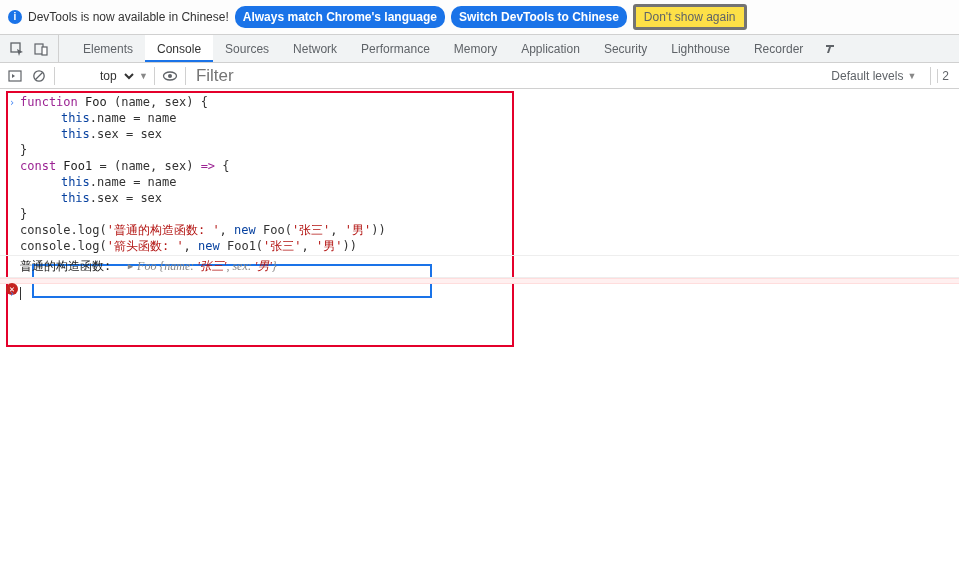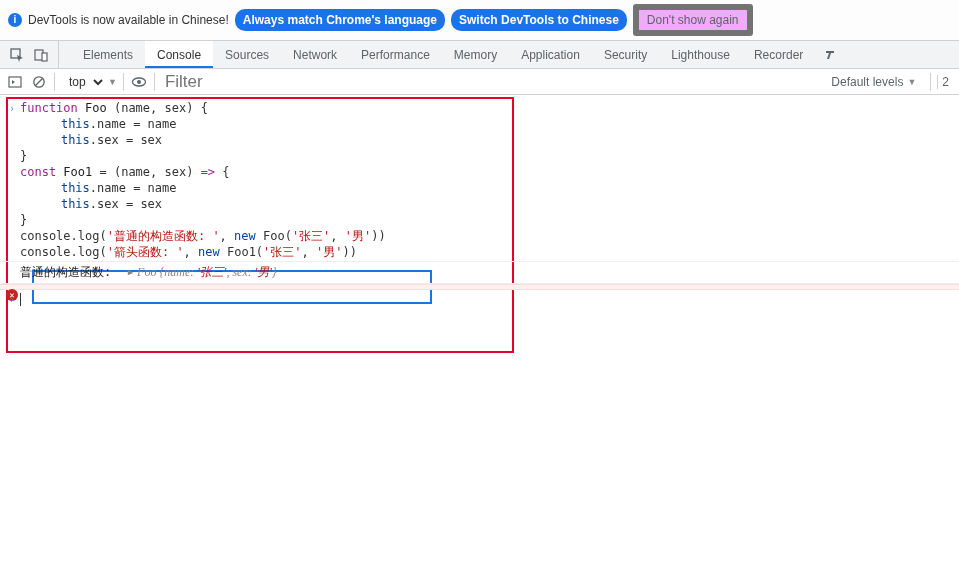--- a/index.html
+++ b/index.html
@@ -37,23 +37,23 @@
     background: #1a73e8;
     color: #fff;
     border: none;
     border-radius: 10px;
     padding: 4px 8px;
     font-size: 12px;
     cursor: pointer;
     font-weight: bold;
   }
   .btn-outline {
-    background: #f0abfc;
-    color: #5f6368;
-    border: 6px solid #737373;
+    background: #fde047;
+    color: #5f6368;
+    border: 3px solid #737373;
     border-radius: 3px;
     padding: 3px 8px;
     font-size: 12px;
     cursor: pointer;
   }
 
   
   .tabs {
     display: flex;
     align-items: center;
@@ -104,20 +104,21 @@
   }
   .divider {
     width: 1px; height: 18px; background: #d0d0d0;
   }
   .ctx-select {
     border: 0;
     background: transparent;
     color: #333;
     font-size: 12px;
     padding: 2px 4px;
+    margin-left: 31px;
   }
   .filter-input {
     flex: 1;
     border: 0;
     outline: none;
     font-size: 17px;
     color: #701a75;
     padding: 2px 4px;
   }
   .levels {

